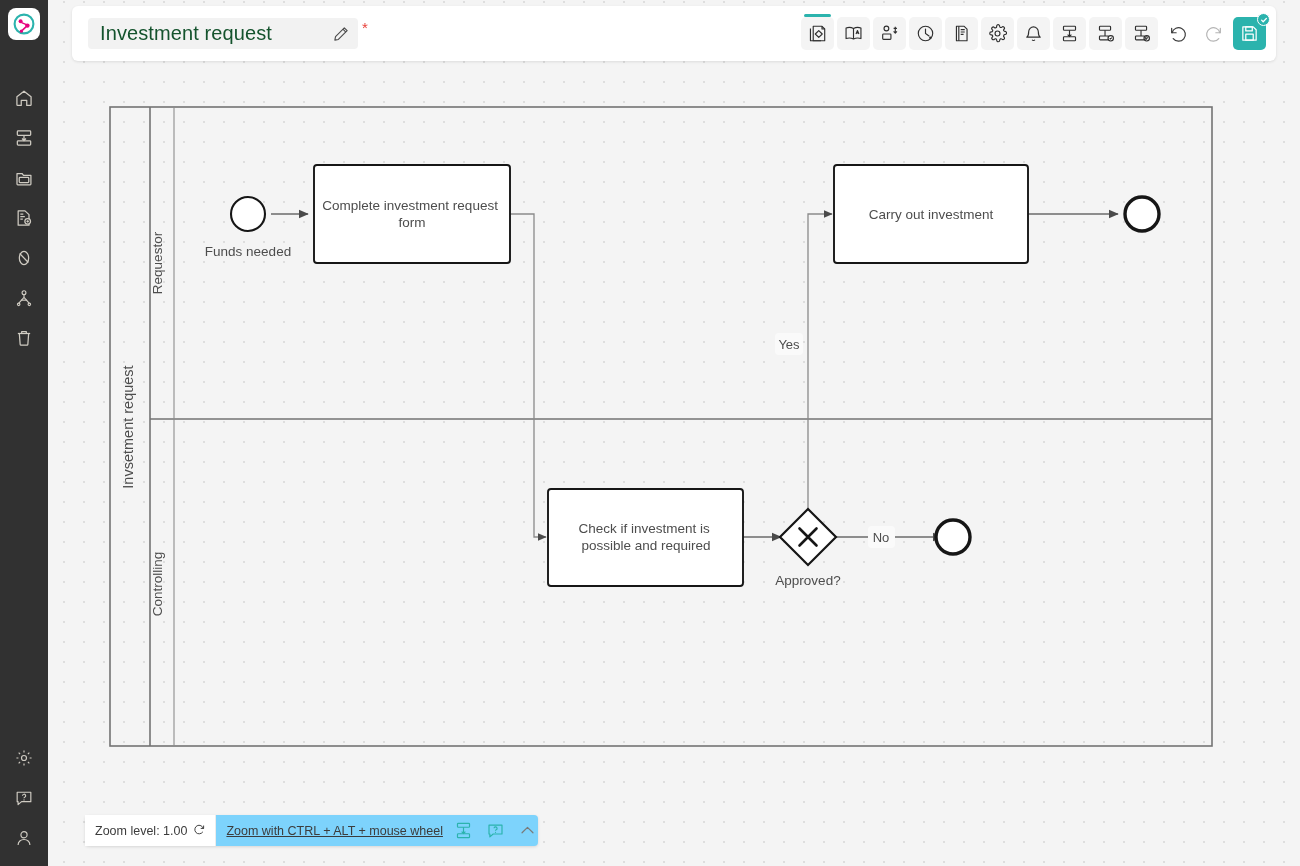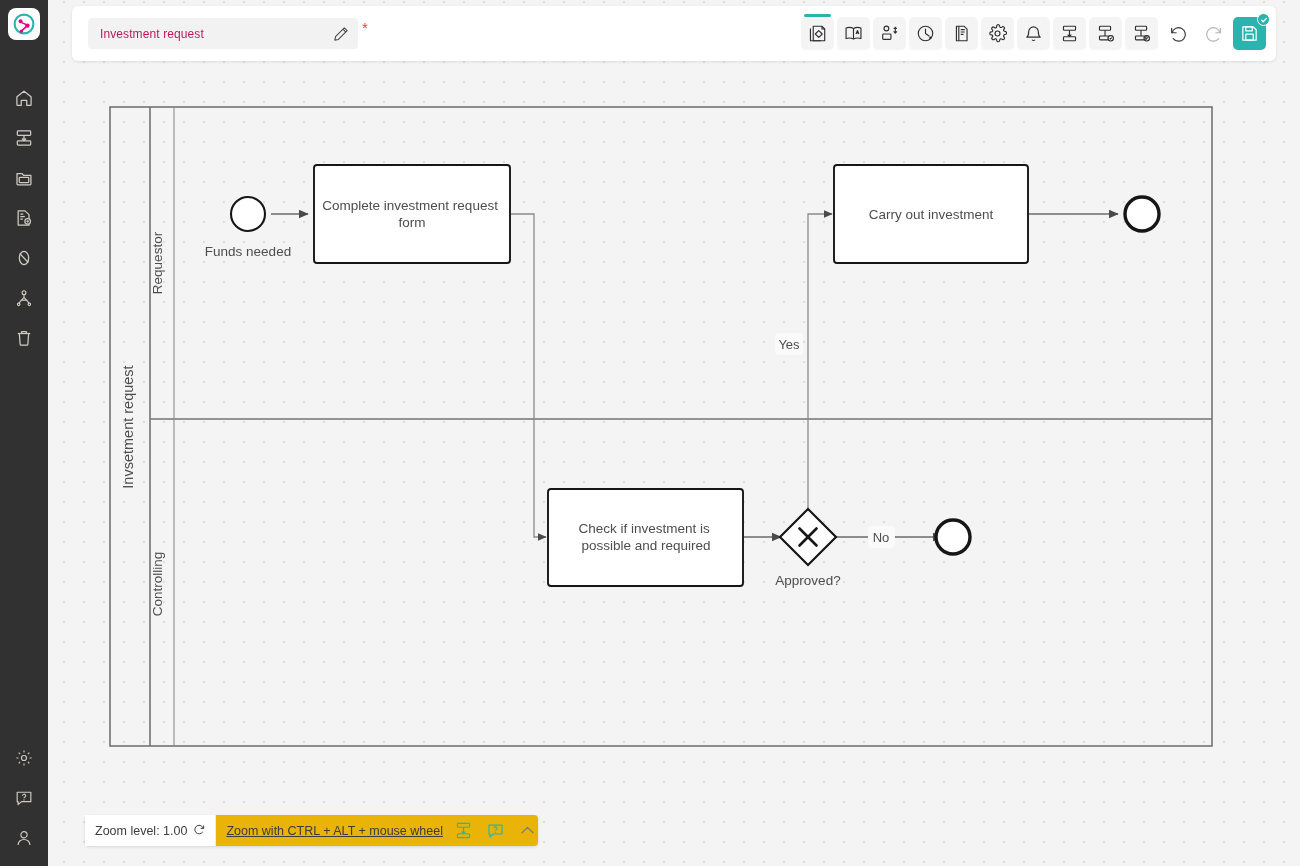--- a/index.html
+++ b/index.html
@@ -56,21 +56,21 @@
   }
   #name-field {
     margin-left: 16px;
     width: 270px; height: 31px;
     background: #f2f2f2; border-radius: 4px;
     display: flex; align-items: center;
     padding: 0 8px 0 12px;
     cursor: text;
   }
   #name-field .nm {
-    flex: 1; color: #be185d; font-size: 12px; letter-spacing: .1px;
+    flex: 1; color: #14532d; font-size: 20px; letter-spacing: .1px;
     white-space: nowrap; overflow: hidden;
   }
   #name-field .pencil { width: 18px; height: 18px; flex: none; }
   #dirty-star {
     color: #e8413a; font-size: 15px; line-height: 1;
     margin-left: 4px; align-self: flex-start; margin-top: 14px;
   }
   #tools {
     margin-left: auto; margin-right: 10px;
     display: flex; align-items: center; gap: 3px;
@@ -96,21 +96,21 @@
   }
   .tbtn.disabled { opacity: .38; }
 
   
   #diagram { position: absolute; left: 0; top: 0; width: 1252px; height: 866px; }
 
   
   #statusbar {
     position: absolute; left: 85px; bottom: 20px;
     height: 31px; width: 453px;
-    background: #eab308; border-radius: 4px;
+    background: #7dd3fc; border-radius: 4px;
     box-shadow: 0 1px 3px rgba(0,0,0,0.12);
     display: flex; align-items: center;
     z-index: 30; font-size: 12.5px; color: #3c3c3c;
   }
   #zoomchip {
     height: 31px; display: flex; align-items: center; gap: 6px;
     padding: 0 9px 0 10px; background: #fff;
     border-right: 1px solid #ececec;
     white-space: nowrap; cursor: pointer;
   }

